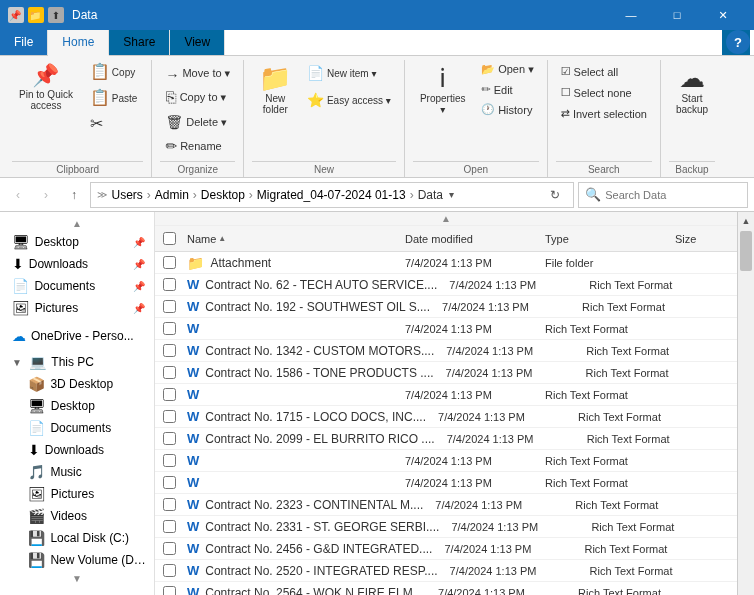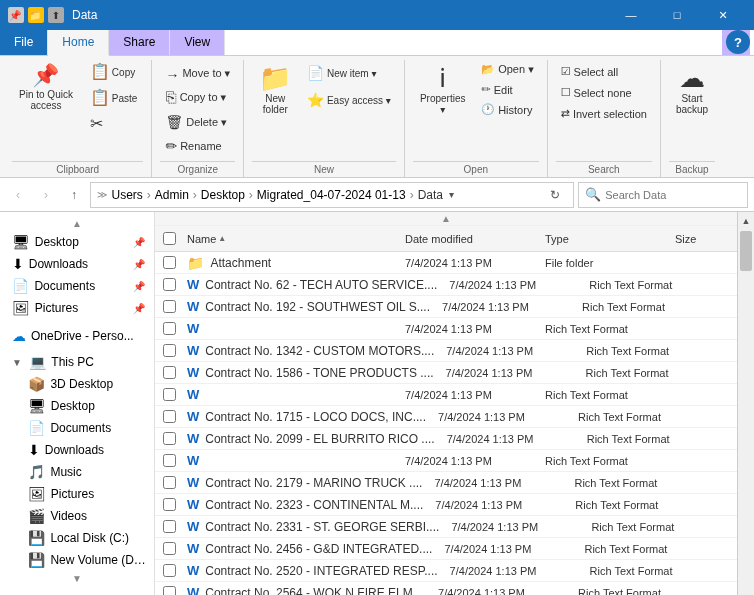--- a/index.html
+++ b/index.html
@@ -15,21 +15,21 @@
       color: white;
     }
     .title-bar-icons { display: flex; align-items: center; gap: 4px; margin-right: 8px; }
     .title-icon { width: 16px; height: 16px; background: #ccc; border-radius: 2px; font-size: 10px; display: flex; align-items: center; justify-content: center; color: #333; }
     .title-bar-title { flex: 1; font-size: 12px; font-weight: 400; }
     .window-controls { display: flex; gap: 0; }
     .win-btn { width: 46px; height: 30px; display: flex; align-items: center; justify-content: center; color: white; font-size: 11px; cursor: pointer; }
 
     
     .ribbon { background: #f5f5f5; border-bottom: 1px solid #ccc; }
-    .ribbon-tabs { display: flex; background: #c4b5fd; border-bottom: 1px solid #ccc; }
+    .ribbon-tabs { display: flex; background: #0369a1; border-bottom: 1px solid #ccc; }
     .ribbon-tab { padding: 5px 14px; font-size: 12px; cursor: pointer; border-right: 1px solid #e0e0e0; }
     .ribbon-tab.active { background: #f5f5f5; color: #1a6fba; border-bottom: 2px solid #f5f5f5; margin-bottom: -1px; }
 
     .ribbon-content { display: flex; align-items: stretch; padding: 4px 4px 0; background: #f5f5f5; min-height: 90px; }
     .ribbon-group { display: flex; flex-direction: column; align-items: stretch; border-right: 1px solid #d0d0d0; padding: 0 8px; }
     .ribbon-group:last-child { border-right: none; }
     .ribbon-group-content { display: flex; align-items: flex-start; gap: 4px; flex: 1; padding-bottom: 2px; }
     .ribbon-group-label { font-size: 10px; color: #666; text-align: center; padding: 2px 0; border-top: 1px solid #d0d0d0; margin-top: 2px; }
 
     .ribbon-btn { display: flex; flex-direction: column; align-items: center; justify-content: flex-start; padding: 4px 6px; cursor: pointer; border: 1px solid transparent; border-radius: 3px; min-width: 40px; font-size: 10px; color: #333; gap: 2px; }
@@ -481,21 +481,20 @@
     <div class="col-date">7/4/2024 1:13 PM</div>
     <div class="col-type">Rich Text Format</div>
     <div class="col-size"></div>
   </div>
           <div class="file-row">
     <div class="col-check">
               <input type="checkbox" style="">
             </div>
     <div class="col-name">
       <span class="file-icon rtf-icon" style="font-size:13px; color:#1565C0; font-weight:bold;">W</span>
-      <span class="file-name">Contract No. 2179 - MARINO TRUCK ....</span>
     </div>
     <div class="col-date">7/4/2024 1:13 PM</div>
     <div class="col-type">Rich Text Format</div>
     <div class="col-size"></div>
   </div>
           <div class="file-row">
     <div class="col-check">
               <input type="checkbox" style="">
             </div>
     <div class="col-name">

